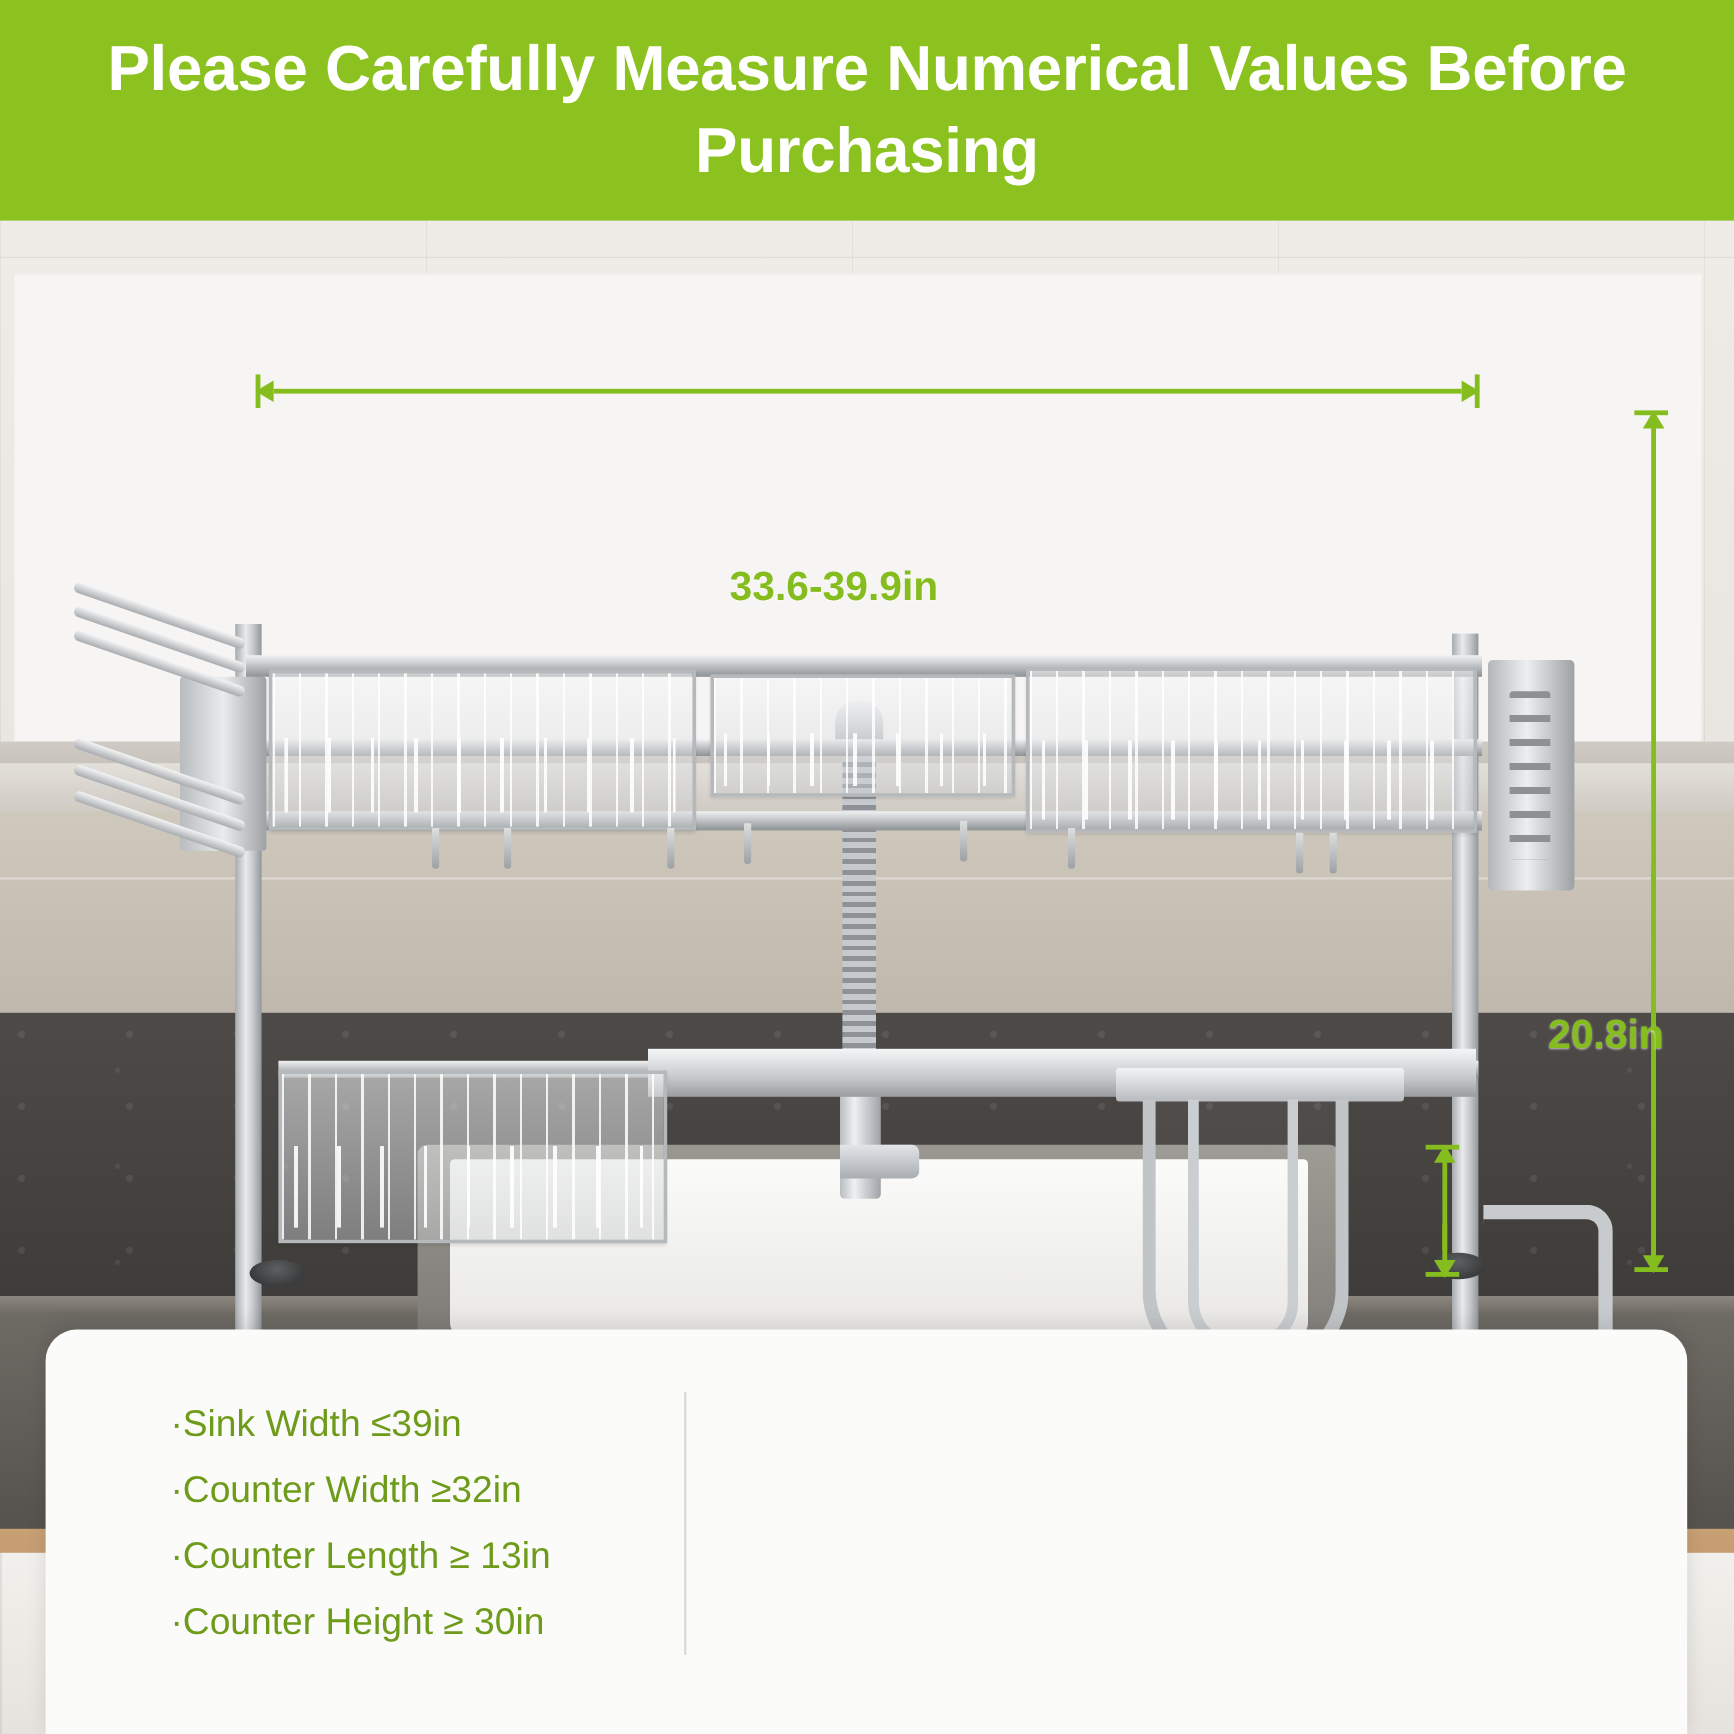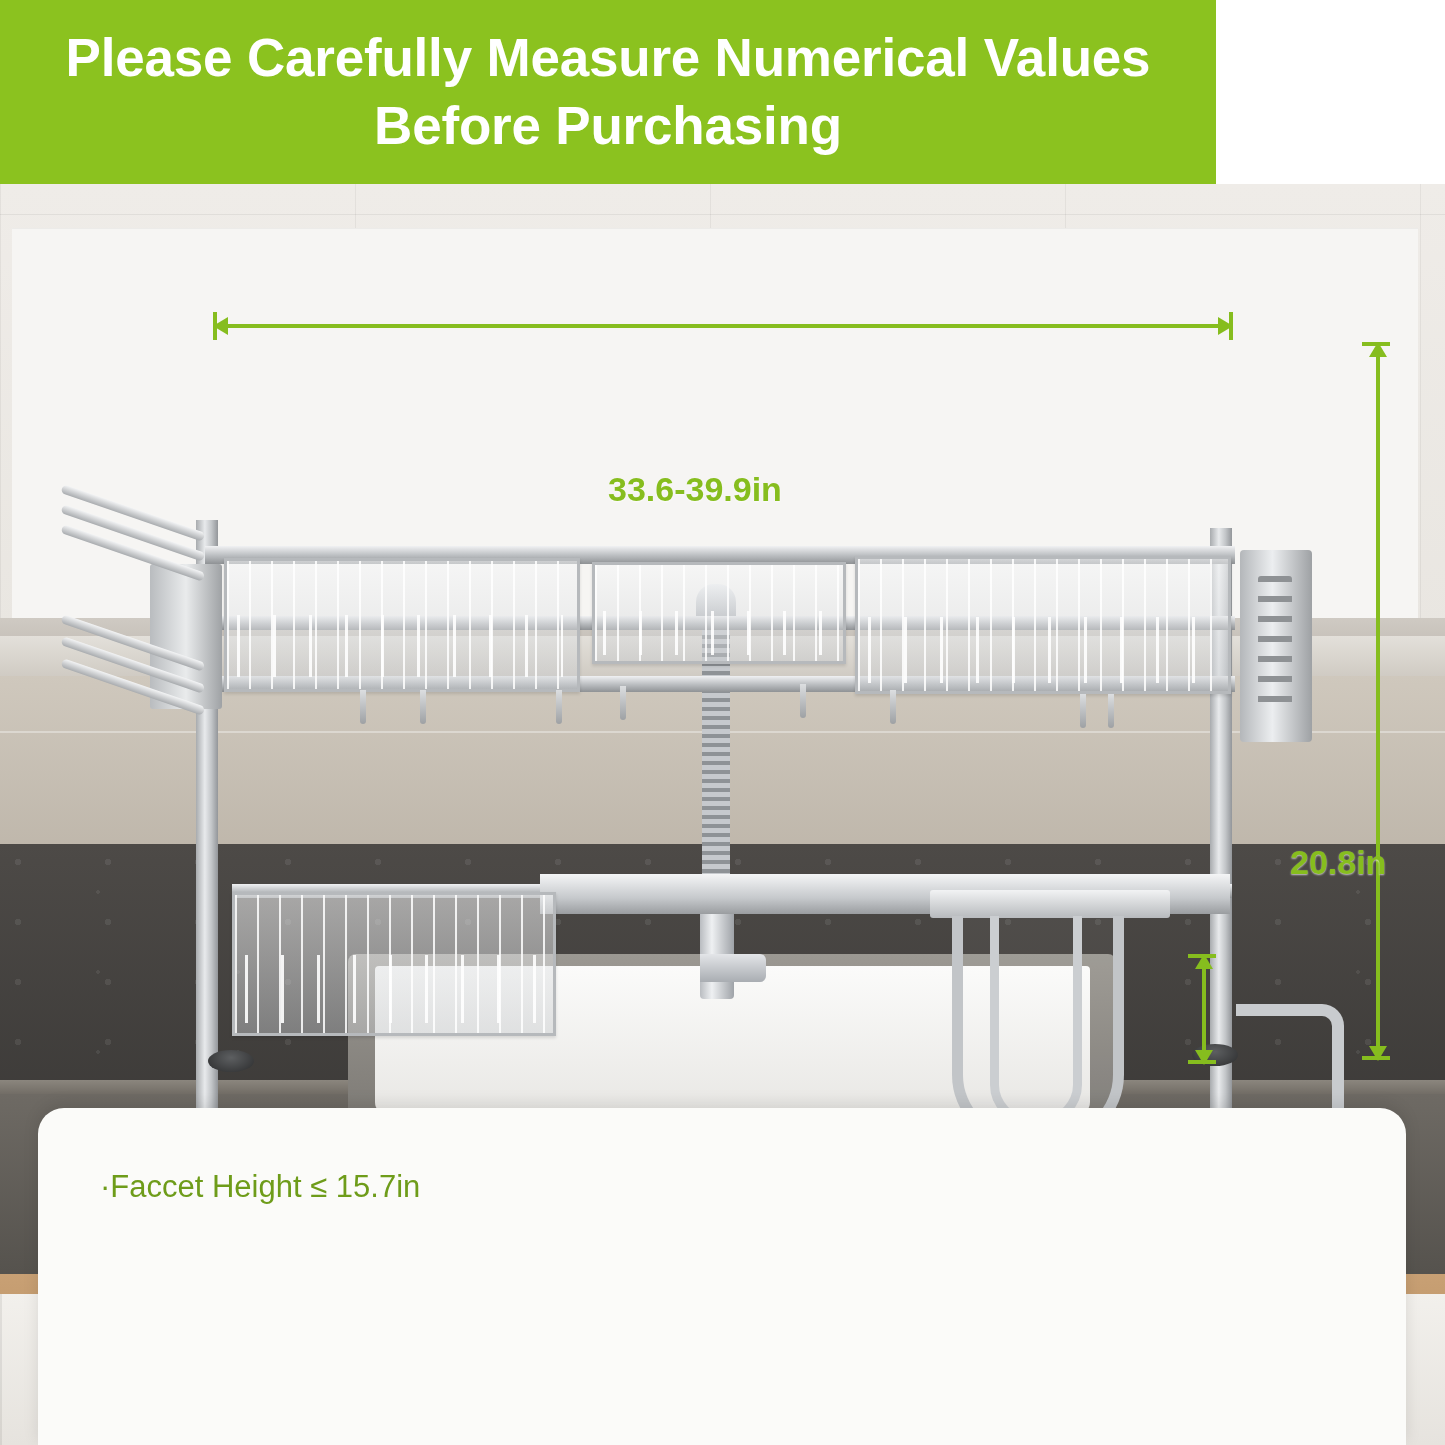--- a/index.html
+++ b/index.html
@@ -19,21 +19,21 @@
     width: 1445px;
     height: 1445px;
     background: #ffffff;
   }
 
   
   .banner {
     position: absolute;
     left: 0;
     top: 0;
-    width: 1216px;
+    width: 1445px;
     height: 184px;
     background: #8bc21f;
     display: flex;
     align-items: center;
     justify-content: center;
   }
   .banner-text {
     color: #ffffff;
     font-size: 53px;
     font-weight: bold;
@@ -556,21 +556,26 @@
     <div class="arrow-head ah-down" style="left:1195px; top:866px;"></div>
     <div class="cap-h" style="left:1188px; top:770px; width:28px;"></div>
     <div class="cap-h" style="left:1188px; top:876px; width:28px;"></div>
     <div class="dim-label dim-depth-label">12.4 in</div>
 
   </div>
 
   <div class="spec-card">
     <div class="spec-inner">
 
+      <div class="spec-col spec-col-left">
+        <div class="spec-line">·Sink Width ≤39in</div>
+        <div class="spec-line">·Counter Width ≥32in</div>
+        <div class="spec-line">·Counter Length ≥ 13in</div>
+        <div class="spec-line">·Counter Height ≥ 30in</div>
+      </div>
 
       <div class="spec-col spec-col-right">
-        <div class="spec-line">·Faccet Height ≤ 15.7in</div>
       </div>
 
     </div>
   </div>
 
 </div>
 
 </body></html>

